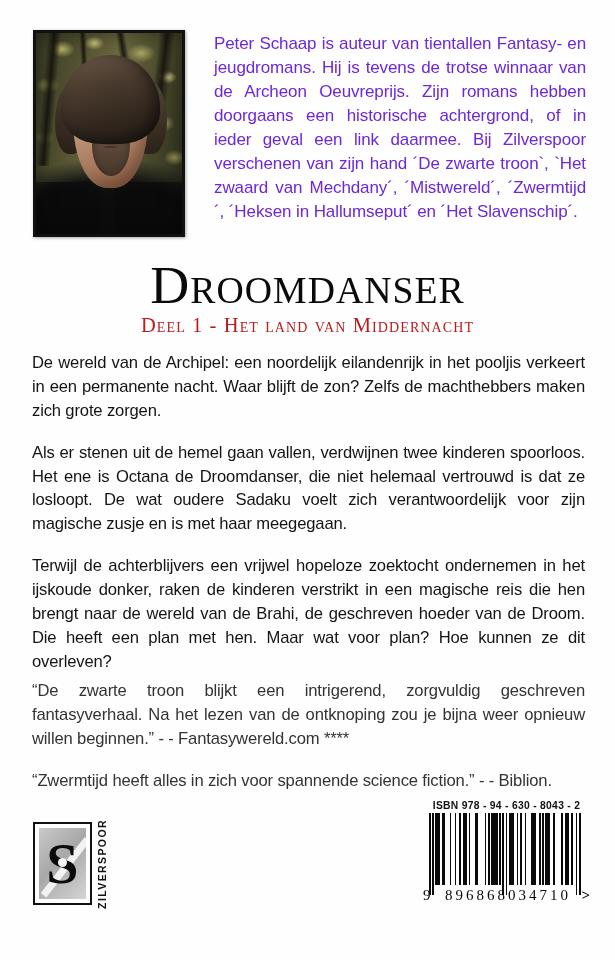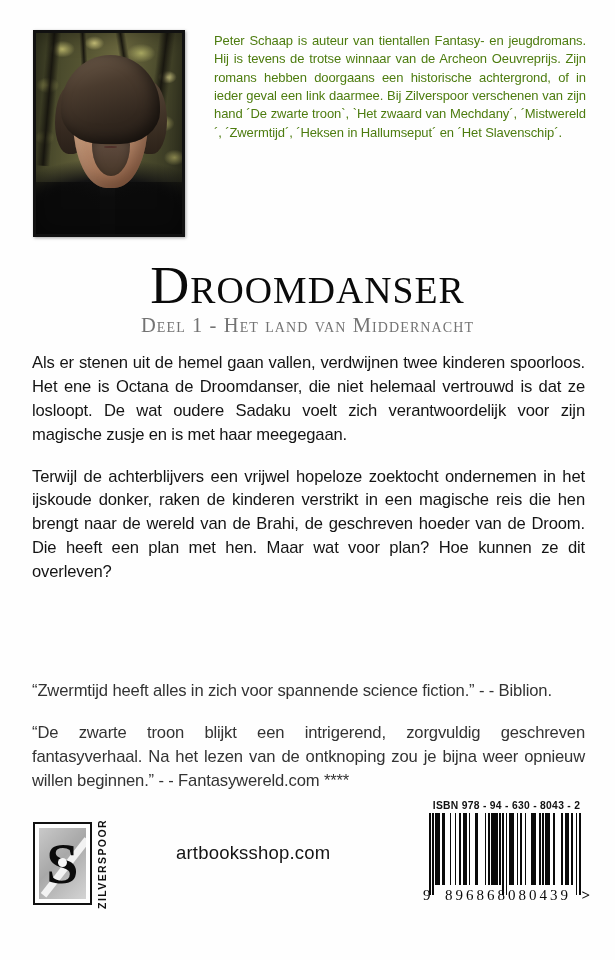--- a/index.html
+++ b/index.html
@@ -155,25 +155,25 @@
     box-shadow: inset 0 0 22px rgba(0,0,0,0.45);
     pointer-events: none;
   }
 
   
   .bio {
     position: absolute;
     left: 214px;
     top: 32px;
     width: 372px;
-    font-size: 13px;
+    font-size: 17px;
     line-height: 1.41;
     text-align: justify;
     text-justify: inter-word;
-    color: #4d7c0f;
+    color: #6d28d9;
     letter-spacing: -0.1px;
   }
 
   
   .title-block {
     position: absolute;
     left: 0;
     right: 0;
     top: 258px;
     text-align: center;
@@ -187,21 +187,21 @@
     font-weight: 400;
     color: #0a0a0a;
     margin: 0;
     transform: scaleX(1.02);
   }
   .book-subtitle {
     font-family: "Liberation Serif", "DejaVu Serif", serif;
     font-size: 20.5px;
     letter-spacing: 1.1px;
     font-variant: small-caps;
-    color: #737373;
+    color: #b91c1c;
     margin: 2px 0 0 0;
   }
 
   
   .blurb {
     position: absolute;
     left: 32px;
     width: 553px;
     font-size: 16.6px;
     line-height: 1.44;
@@ -375,44 +375,44 @@
   </div>
 
   <div class="bio">Peter Schaap is auteur van tientallen Fantasy- en jeugdromans. Hij is tevens de trotse winnaar van de Archeon Oeuvreprijs. Zijn romans hebben doorgaans een historische achtergrond, of in ieder geval een link daarmee. Bij Zilverspoor verschenen van zijn hand ´De zwarte troon`, `Het zwaard van Mechdany´, ´Mistwereld´, ´Zwermtijd´, ´Heksen in Hallumseput´ en ´Het Slavenschip´.</div>
 
   <div class="title-block">
     <h1 class="book-title">Droomdanser</h1>
     <div class="book-subtitle">Deel 1  -  Het land van Middernacht</div>
   </div>
 
   <div class="blurb" id="blurb-main">
+    <p>De wereld van de Archipel: een noordelijk eilandenrijk in het pooljis verkeert in een permanente nacht. Waar blijft de zon? Zelfs de machthebbers maken zich grote zorgen.</p>
     <p>Als er stenen uit de hemel gaan vallen, verdwijnen twee kinderen spoorloos. Het ene is Octana de Droomdanser, die niet helemaal vertrouwd is dat ze losloopt. De wat oudere Sadaku voelt zich verantwoordelijk voor zijn magische zusje en is met haar meegegaan.</p>
     <p>Terwijl de achterblijvers een vrijwel hopeloze zoektocht ondernemen in het ijskoude donker, raken de kinderen verstrikt in een magische reis die hen brengt naar de wereld van de Brahi, de geschreven hoeder van de Droom. Die heeft een plan met hen. Maar wat voor plan? Hoe kunnen ze dit overleven?</p>
   </div>
 
   <div class="blurb" id="blurb-quotes">
+    <p>“De zwarte troon blijkt een intrigerend, zorgvuldig geschreven fantasyverhaal. Na het lezen van de ontknoping zou je bijna weer opnieuw willen beginnen.” - - Fantasywereld.com ****</p>
     <p>“Zwermtijd heeft alles in zich voor spannende science fiction.” - - Biblion.</p>
-    <p>“De zwarte troon blijkt een intrigerend, zorgvuldig geschreven fantasyverhaal. Na het lezen van de ontknoping zou je bijna weer opnieuw willen beginnen.” - - Fantasywereld.com ****</p>
   </div>
 
   <div class="logo-wrap">
     <div class="logo-box">
       <div class="logo-inner">
         <div class="logo-diag"></div>
         <div class="logo-glyph">S</div>
         <div class="logo-dot"></div>
       </div>
     </div>
     <div class="logo-word">
       <span>ZILVERSPOOR</span>
     </div>
   </div>
 
   <div class="sites">
-    <div>artbooksshop.com</div>
   </div>
 
   <div class="barcode-wrap">
     <div class="isbn-text">ISBN 978 - 94 - 630 - 8043 - 2</div>
     <div class="bars" id="barcode-bars">
         <div class="bar guard" style="width: 1.6px;"></div>
         <div class="bar sp" style="width: 1.6px;"></div>
         <div class="bar guard" style="width: 1.6px;"></div>
         <div class="bar sp" style="width: 1.6px;"></div>
         <div class="bar" style="width: 4.8px;"></div>
@@ -467,18 +467,18 @@
         <div class="bar sp" style="width: 1.6px;"></div>
         <div class="bar" style="width: 1.6px;"></div>
         <div class="bar sp" style="width: 3.2px;"></div>
         <div class="bar guard" style="width: 1.6px;"></div>
         <div class="bar sp" style="width: 1.6px;"></div>
         <div class="bar guard" style="width: 1.6px;"></div>
       </div>
     <div class="barcode-digits">
       <span class="bd-lead">9</span>
       <span class="bd-left">896868</span>
-      <span class="bd-right">080439</span>
+      <span class="bd-right">034710</span>
       <span class="bd-tail">&gt;</span>
     </div>
   </div>
 
 </div>
 
 </body></html>

